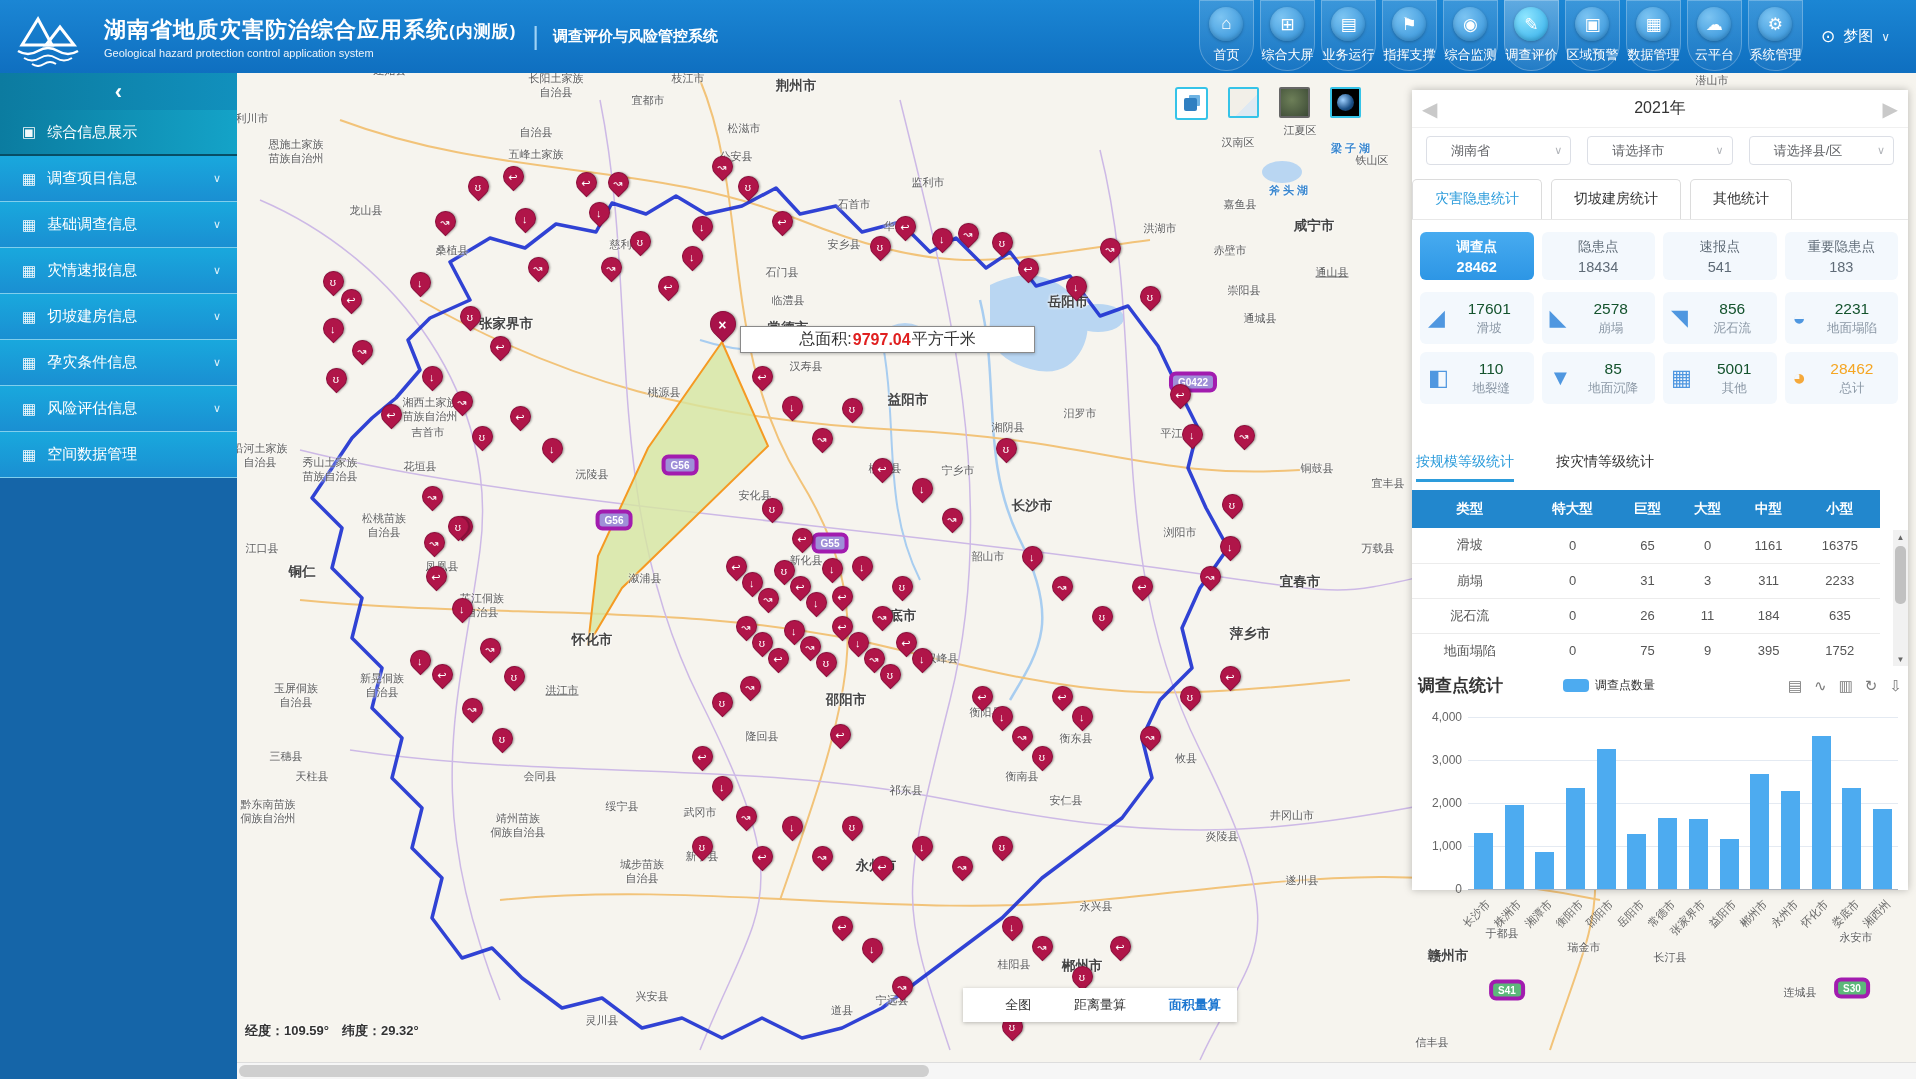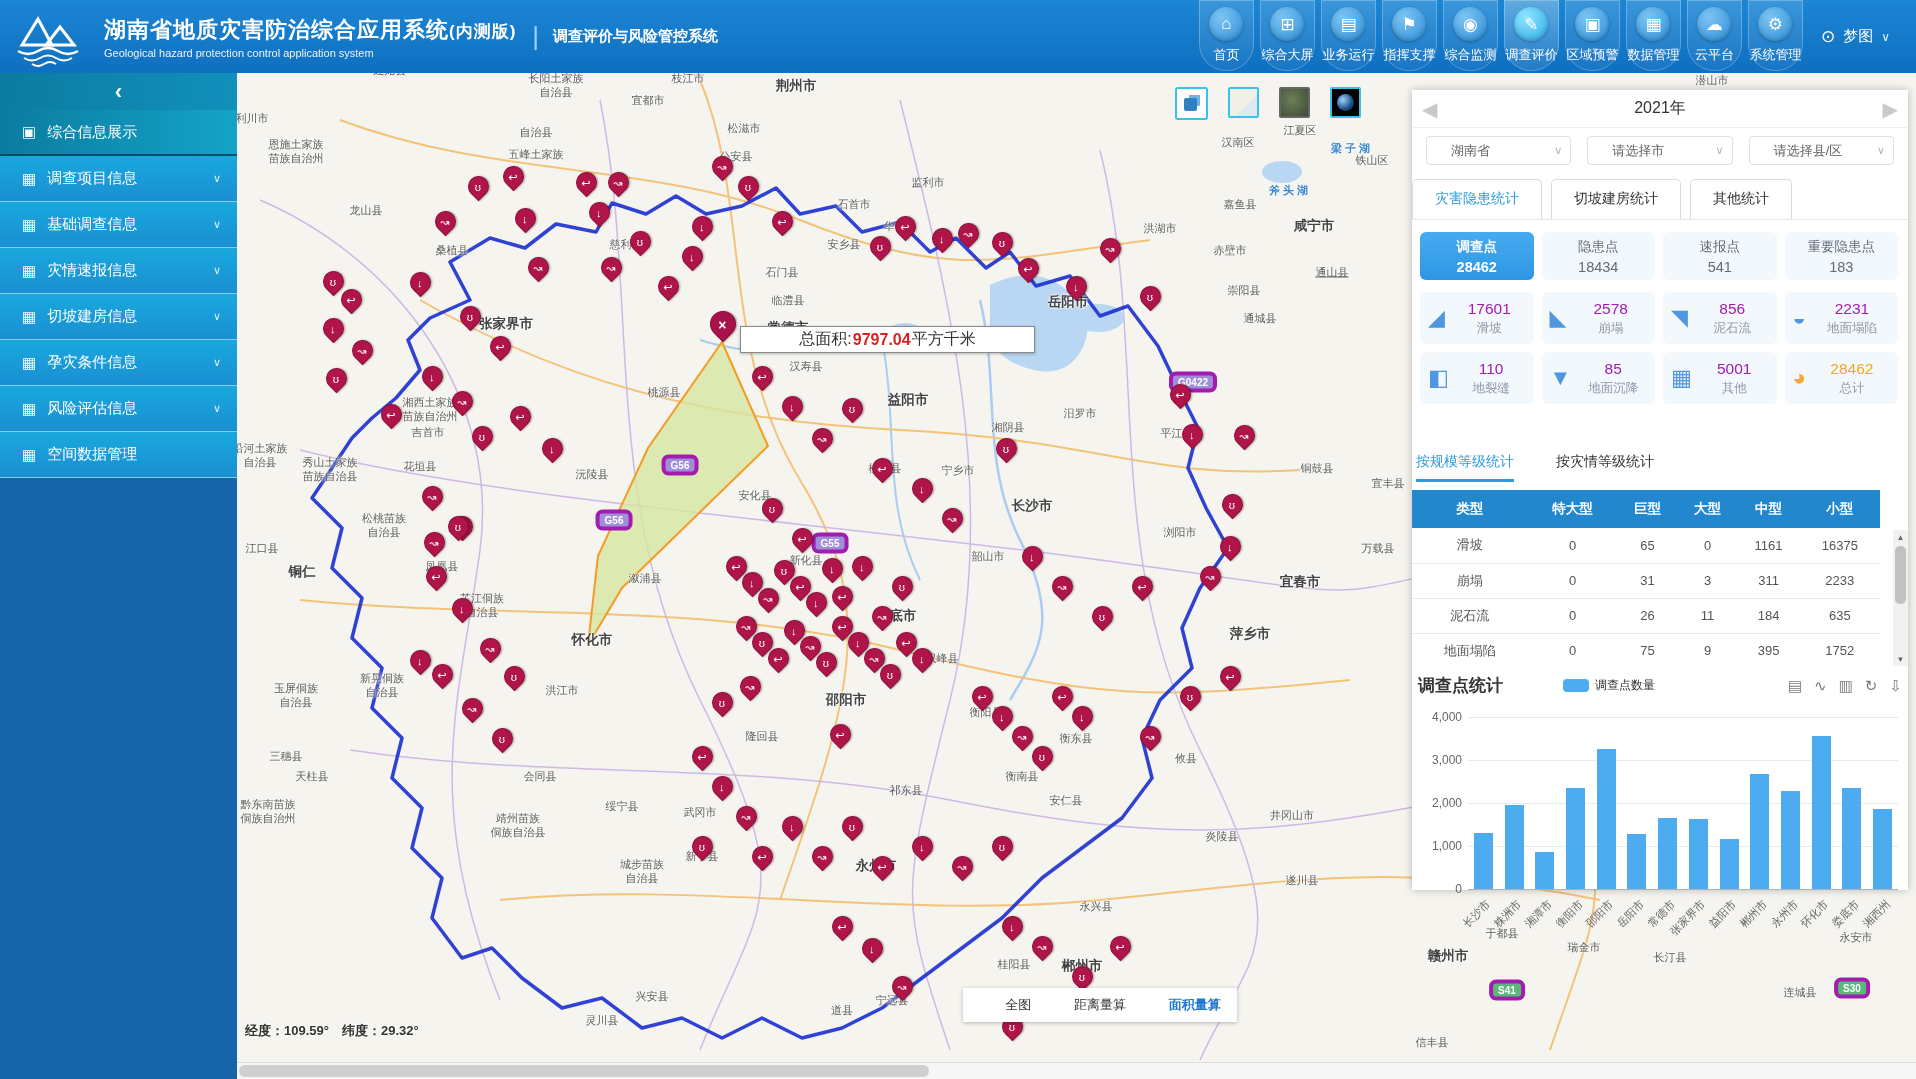--- a/index.html
+++ b/index.html
@@ -103,21 +103,21 @@
   .cards-grid { display:grid; grid-template-columns:repeat(4,1fr); gap:8px; padding:12px 10px 0 8px; }
   .sum-card { height:48px; border-radius:6px; background:#f3f8fd; display:flex; flex-direction:column; align-items:center; justify-content:center;
     gap:3px; cursor:pointer; }
   .sum-card .sc-label { font-size:13.5px; color:#5f6b77; }
   .sum-card .sc-value { font-size:14.5px; color:#5f6b77; }
   .sum-card.active { background:linear-gradient(180deg,#47abf0,#2d96e5); }
   .sum-card.active .sc-label, .sum-card.active .sc-value { color:#fff; font-weight:bold; }
   .stat-card { height:52px; border-radius:6px; background:#f3f8fd; display:flex; align-items:center; padding:0 8px; gap:8px; cursor:pointer; }
   .stat-card .ic { font-size:22px; color:#4f97e0; flex:0 0 auto; }
   .stat-card .tx { flex:1; display:flex; flex-direction:column; align-items:center; }
-  .stat-card .val { font-size:15.5px; color:#a21caf; }
+  .stat-card .val { font-size:15.5px; color:#14532d; }
   .stat-card .lab { font-size:12.5px; color:#8a97a5; margin-top:2px; }
   .stat-card.orange .ic { color:#f5a93b; }
   .stat-card.orange .val { color:#f5a623; }
   .sub-tabs { display:flex; gap:42px; padding:14px 0 0 4px; }
   .sub-tab { font-size:14px; color:#333; padding-bottom:8px; cursor:pointer;margin-top:35px; }
   .sub-tab.active { color:#2d9cdb; border-bottom:3px solid #2d9cdb; }
   .table-wrap { margin-top:8px; height:176px; overflow:hidden; position:relative; }
   table.stat { width:468px; border-collapse:collapse; }
   table.stat th { background:#2287cd; color:#fff; font-size:13.5px; font-weight:bold; height:38px; }
   table.stat td { height:35px; font-size:13px; color:#555; text-align:center; border-bottom:1px solid #ececec; }
@@ -383,21 +383,21 @@
         <div class="map-label big" style="position: absolute; left: 659px; top: 543px;">娄底市</div>
         <div class="map-label" style="position: absolute; left: 705px; top: 585px;">双峰县</div>
         <div class="map-label big" style="position: absolute; left: 609px; top: 627px;">邵阳市</div>
         <div class="map-label" style="position: absolute; left: 525px; top: 663px;">隆回县</div>
         <div class="map-label" style="position: absolute; left: 569px; top: 487px;">新化县</div>
         <div class="map-label" style="position: absolute; left: 518px; top: 422px;">安化县</div>
         <div class="map-label" style="position: absolute; left: 648px; top: 395px;">桃江县</div>
         <div class="map-label" style="position: absolute; left: 408px; top: 505px;">溆浦县</div>
         <div class="map-label" style="position: absolute; left: 355px; top: 401px;">沅陵县</div>
         <div class="map-label big" style="position: absolute; left: 355px; top: 567px;">怀化市</div>
-        <div class="map-label" style="position: absolute; left: 325px; top: 617px;">洪江市</div>
+        <div class="map-label" style="position: absolute; left: 325px; top: 617px; text-decoration: underline;">洪江市</div>
         <div class="map-label" style="position: absolute; left: 303px; top: 703px;">会同县</div>
         <div class="map-label" style="position: absolute; left: 281px; top: 745px;">靖州苗族</div>
         <div class="map-label" style="position: absolute; left: 281px; top: 759px;">侗族自治县</div>
         <div class="map-label" style="position: absolute; left: 385px; top: 733px;">绥宁县</div>
         <div class="map-label" style="position: absolute; left: 463px; top: 739px;">武冈市</div>
         <div class="map-label" style="position: absolute; left: 405px; top: 791px;">城步苗族</div>
         <div class="map-label" style="position: absolute; left: 405px; top: 805px;">自治县</div>
         <div class="map-label" style="position: absolute; left: 465px; top: 783px;">新宁县</div>
         <div class="map-label" style="position: absolute; left: 669px; top: 717px;">祁东县</div>
         <div class="map-label" style="position: absolute; left: 749px; top: 639px;">衡阳县</div>

